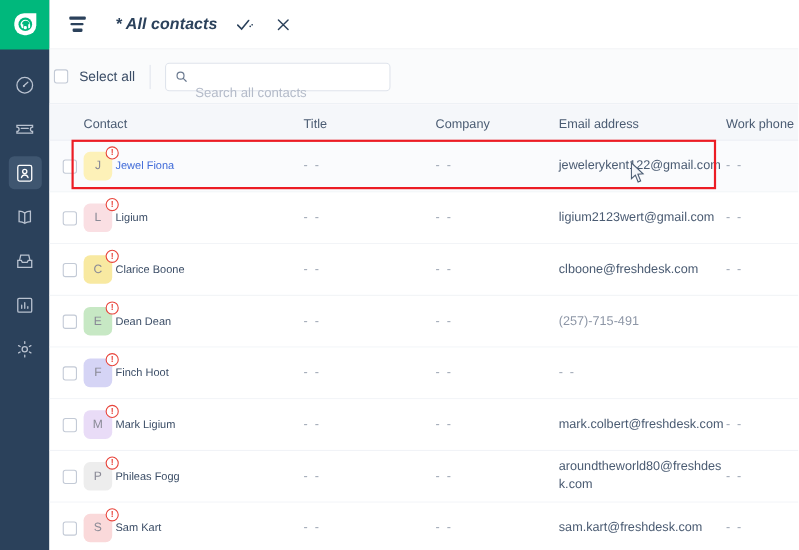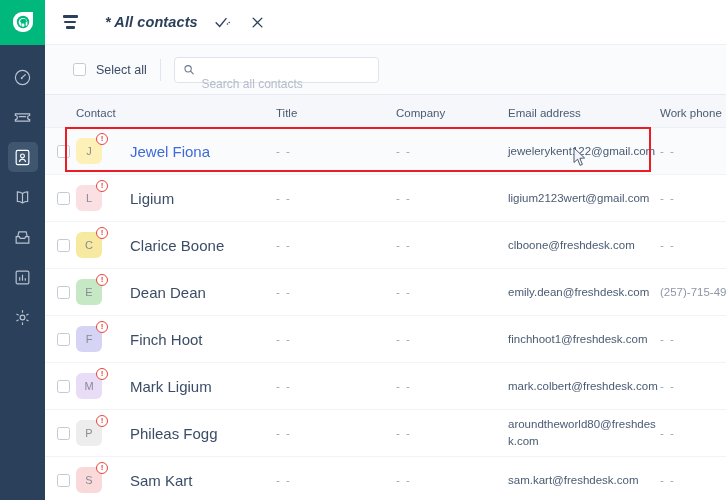--- a/index.html
+++ b/index.html
@@ -57,21 +57,21 @@
   .top-actions { display: flex; align-items: center; gap: 17px; margin-left: 16px; }
   .icon-btn { cursor: pointer; display: flex; align-items: center; justify-content: center; width: 18px; height: 18px; }
 
   
   .searchbar {
     height: 50px; background: #fafbfc;
     display: flex; align-items: center;
     border-bottom: 1px solid #e7eaf0;
     flex: 0 0 50px;
   }
-  .sel-all-wrap { display: flex; align-items: center; margin-left: 28px; }
+  .sel-all-wrap { display: flex; align-items: center; margin-left: 4px; }
   .cbox {
     width: 13px; height: 13px; border: 1px solid #c3cad6;
     border-radius: 2.5px; background: #fff; cursor: pointer; flex: 0 0 13px;
   }
   .sel-all-label { font-size: 12.5px; color: #3b4d66; margin-left: 10px; white-space: nowrap; }
   .vdiv { width: 1px; height: 22px; background: #e1e6ee; margin: 0 13px; }
   .search-field {
     width: 205px; height: 26px;
     background: #fff; border: 1px solid #dfe4ec; border-radius: 4px;
     display: flex; align-items: center; padding: 0 8px;
@@ -118,21 +118,21 @@
     display: flex; align-items: center; justify-content: center;
     font-size: 11px; color: #8a8a96;
   }
   .badge {
     position: absolute; top: -5px; right: -6px;
     width: 12px; height: 12px; border-radius: 50%;
     border: 1px solid #e8453c; background: #fff;
     color: #e8453c; font-size: 8px; line-height: 10px;
     text-align: center; font-weight: bold;
   }
-  .cname { font-size: 15px; color: #3b4d66; margin-left: 28px; white-space: nowrap; }
+  .cname { font-size: 10px; color: #3b4d66; margin-left: 3px; white-space: nowrap; }
   .trow.selected .cname { color: #3f6ad8; }
   .dash { font-size: 11.5px; color: #9aa3b2; letter-spacing: 1.5px; }
   .email { font-size: 11.5px; color: #4a5b72; line-height: 17px; word-break: break-all; }
   .phone { font-size: 11.5px; color: #8d96a6; white-space: nowrap; }
 
   
   .annotation {
     position: absolute;
     border: 2px solid #ec1c24;
     pointer-events: none;
@@ -334,46 +334,40 @@
                 <div class="badge">!</div>
               </div>
               <span class="cname">Dean Dean</span>
             </div>
             <div class="cell c-title">
               <span class="dash">- -</span>
             </div>
             <div class="cell c-company">
               <span class="dash">- -</span>
             </div>
-            <div class="cell c-email">
-              <span class="email">emily.dean@freshdesk.com</span>
-            </div>
             <div class="cell c-phone">
               <span class="phone">(257)-715-491</span>
             </div>
           </div>
           <div class="trow">
             <div class="cell c-check cell-check">
               <div class="cbox"></div>
             </div>
             <div class="cell c-contact">
               <div class="avatar-wrap">
                 <div class="avatar" style="background: rgb(213, 212, 245);">F</div>
                 <div class="badge">!</div>
               </div>
               <span class="cname">Finch Hoot</span>
             </div>
             <div class="cell c-title">
               <span class="dash">- -</span>
             </div>
             <div class="cell c-company">
               <span class="dash">- -</span>
-            </div>
-            <div class="cell c-email">
-              <span class="email">finchhoot1@freshdesk.com</span>
             </div>
             <div class="cell c-phone">
               <span class="dash">- -</span>
             </div>
           </div>
           <div class="trow">
             <div class="cell c-check cell-check">
               <div class="cbox"></div>
             </div>
             <div class="cell c-contact">

